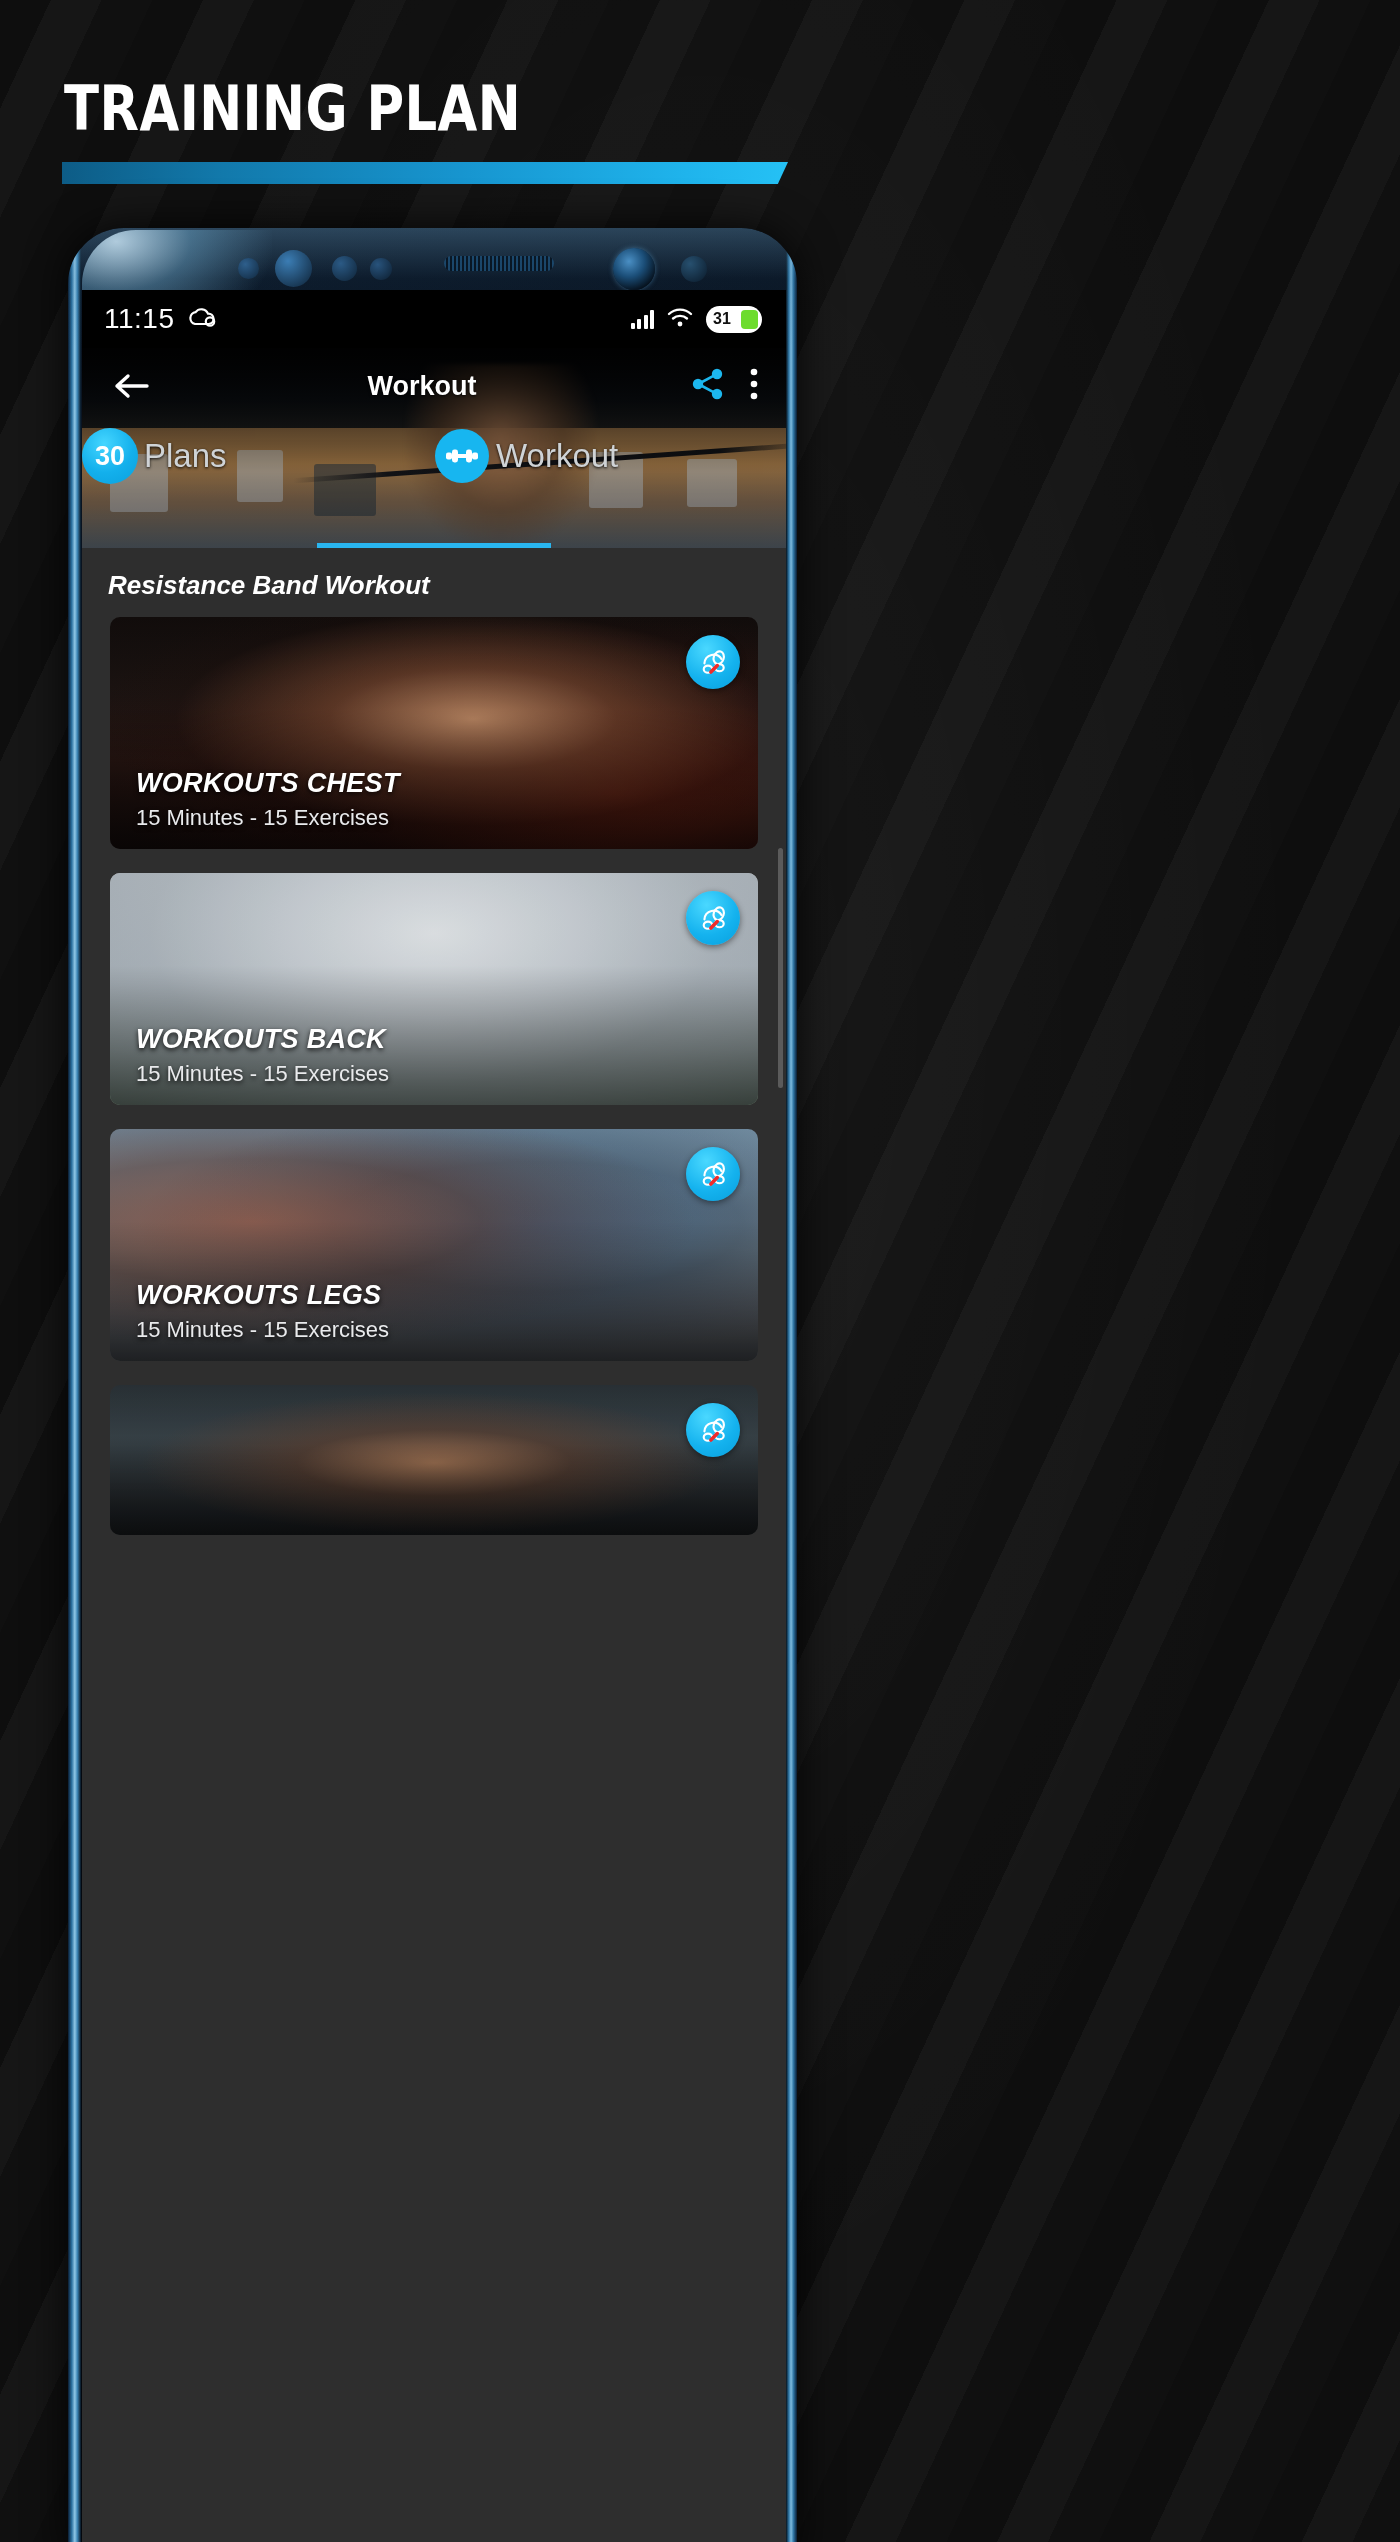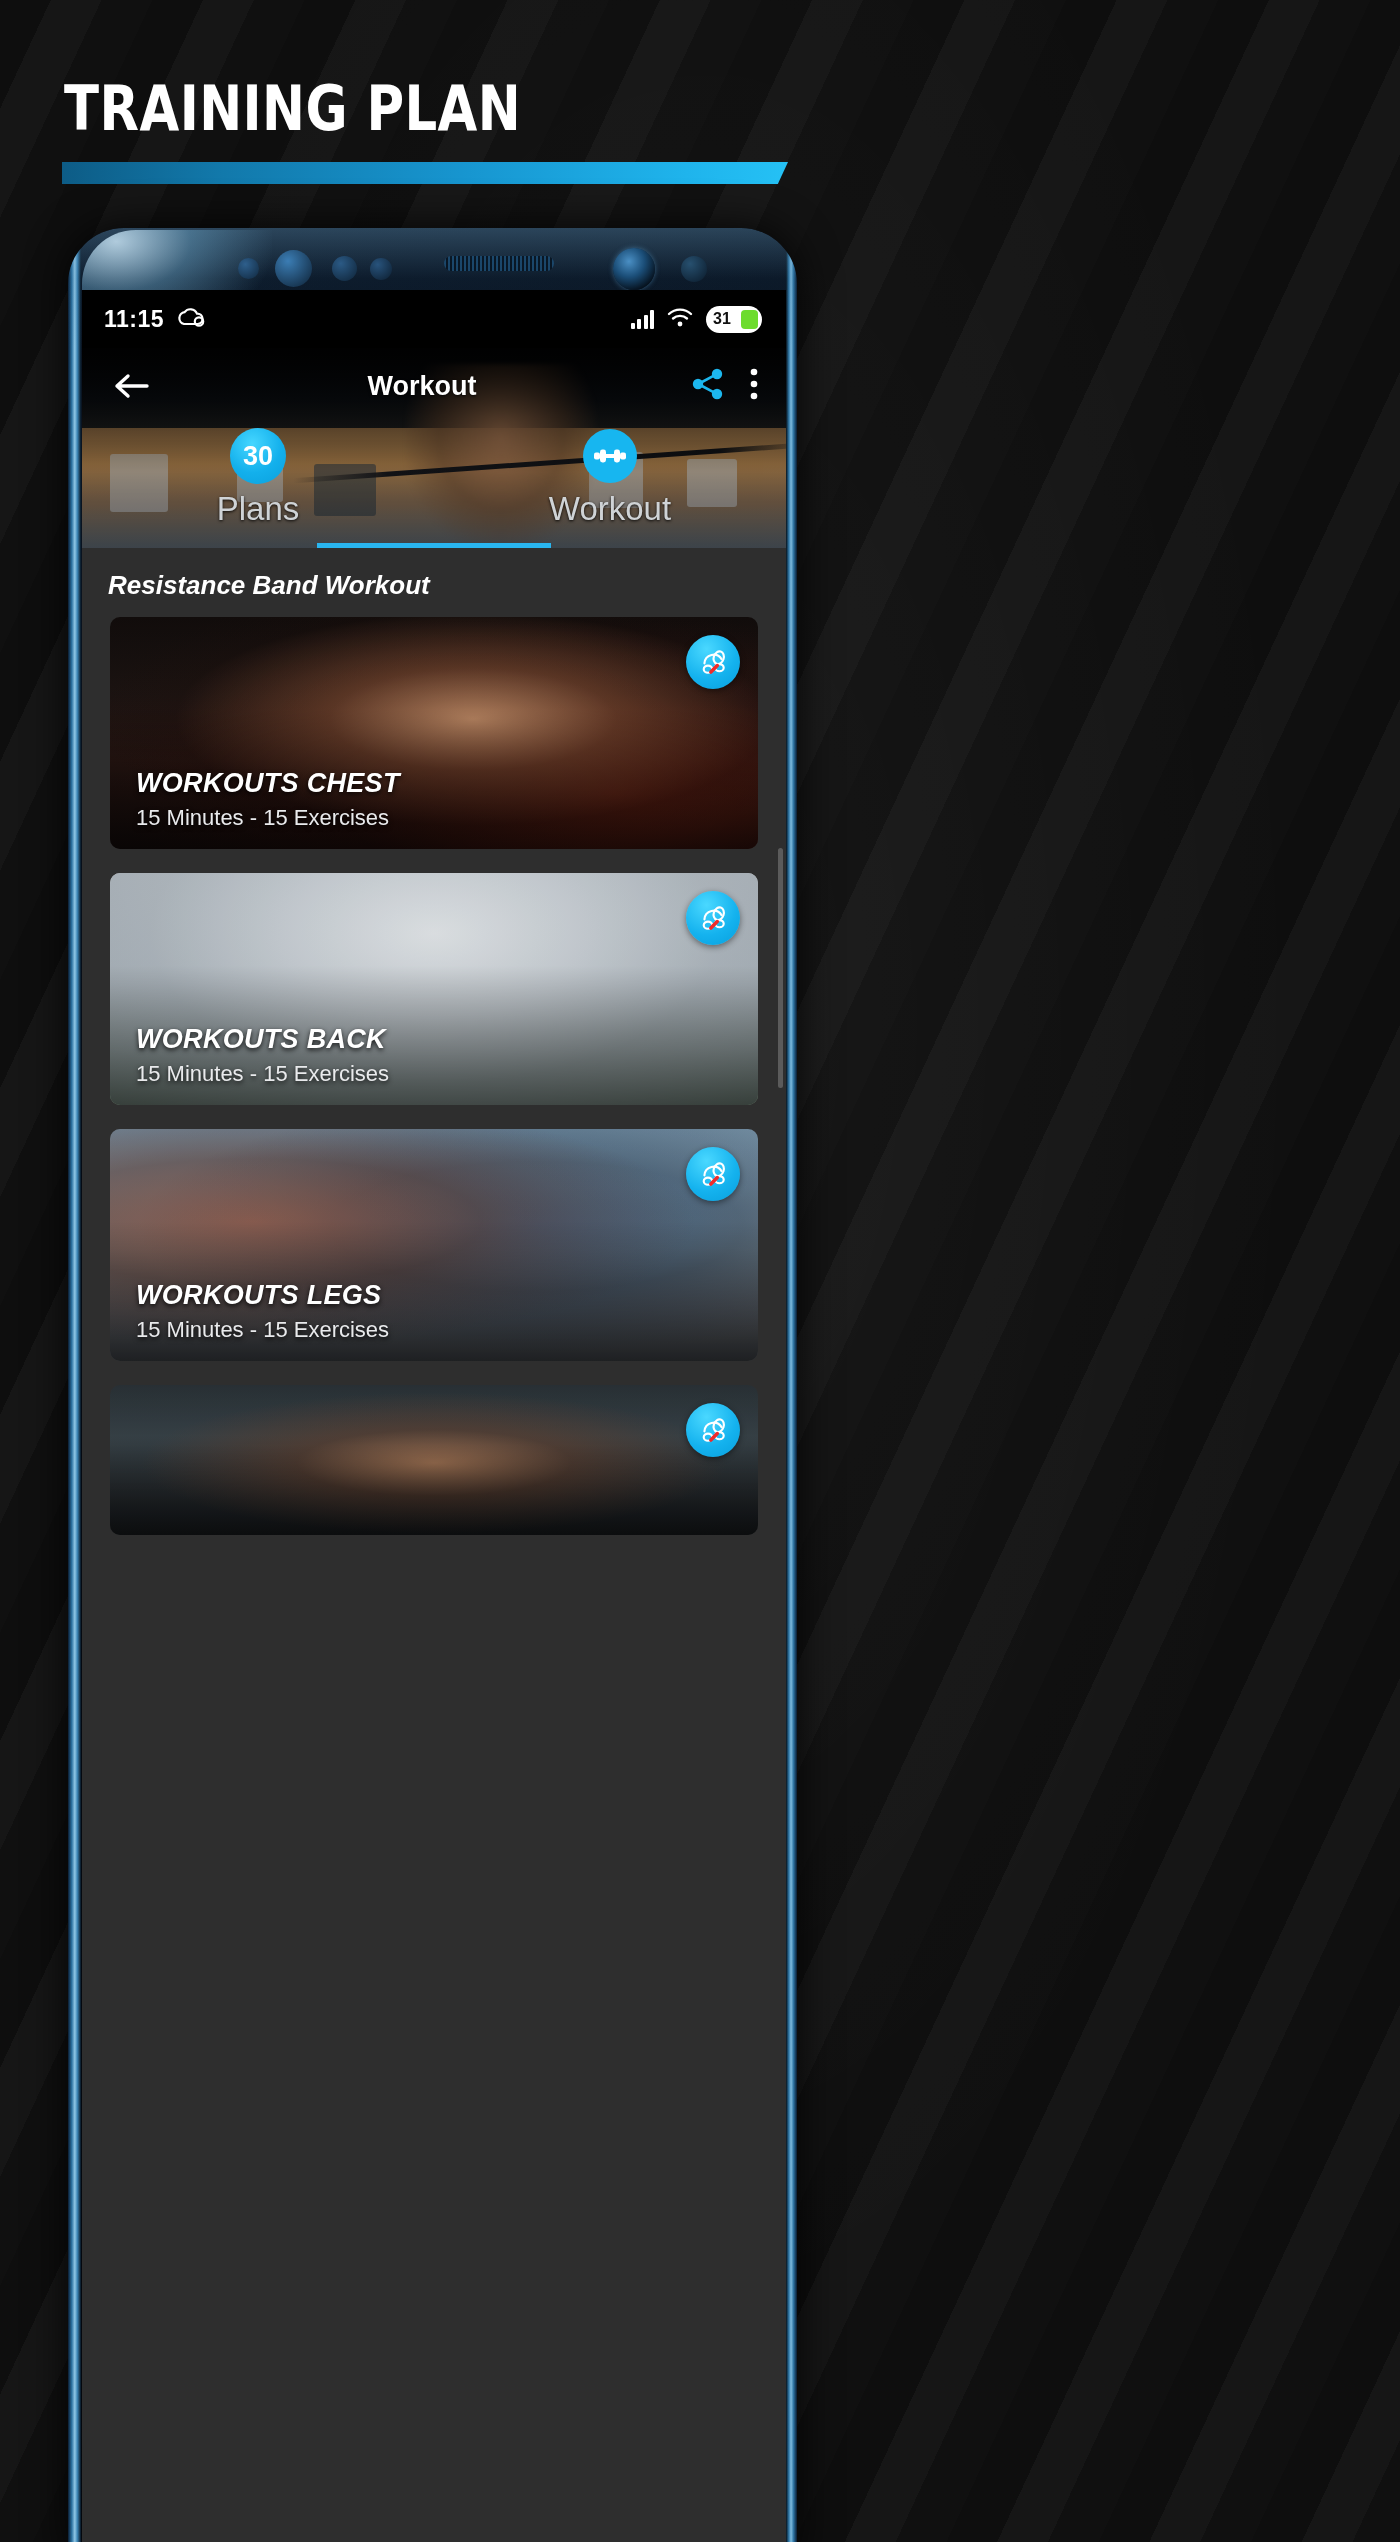--- a/index.html
+++ b/index.html
@@ -101,21 +101,21 @@
     overflow:hidden;
   }
 
   
   #statusbar{
     position:absolute; left:0; top:0; width:100%; height:58px;
     display:flex; align-items:center; justify-content:space-between;
     padding:0 24px 0 22px; color:#fff; background:#000;
   }
   #status-left{ display:flex; align-items:center; gap:12px; }
-  #clock{ font-size:23px; font-weight:bold; letter-spacing:.5px;text-align:right; }
+  #clock{ font-size:28px; font-weight:normal; letter-spacing:.5px;text-align:right; }
   #status-right{ display:flex; align-items:center; gap:12px; }
 
   .bars{ display:flex; align-items:flex-end; gap:2.5px; height:20px; }
   .bars i{ display:block; width:4px; background:#fff; border-radius:1px; }
   .bars i:nth-child(1){ height:6px; }
   .bars i:nth-child(2){ height:10px; }
   .bars i:nth-child(3){ height:14px; }
   .bars i:nth-child(4){ height:19px; }
 
   #battery{
@@ -169,21 +169,21 @@
     text-shadow:0 1px 3px rgba(0,0,0,.8);
   }
   #nav-actions{ display:flex; align-items:center; gap:22px; }
 
   
   #tabs{
     position:absolute; left:0; top:76px; width:100%; height:124px;
     display:flex; align-items:flex-start;
   }
   .tab{
-    flex:1; display:flex; flex-direction:column; align-items:center; gap:6px;
+    flex:1; display:flex; flex-direction:row; align-items:center; gap:6px;
     padding-top:4px; position:relative;
   }
   .tab-icon{ width:56px; height:56px; border-radius:50%; display:flex; align-items:center; justify-content:center; }
   .tab-label{ font-size:33px; color:#cfd3d6; text-shadow:0 1px 3px rgba(0,0,0,.9); }
   .tab.active .tab-label{ color:#ffffff; }
   #tab-underline{
     position:absolute; bottom:0; left:33.33%; width:33.33%; height:5px;
     background:#29b6f0;
   }
   .badge30{

